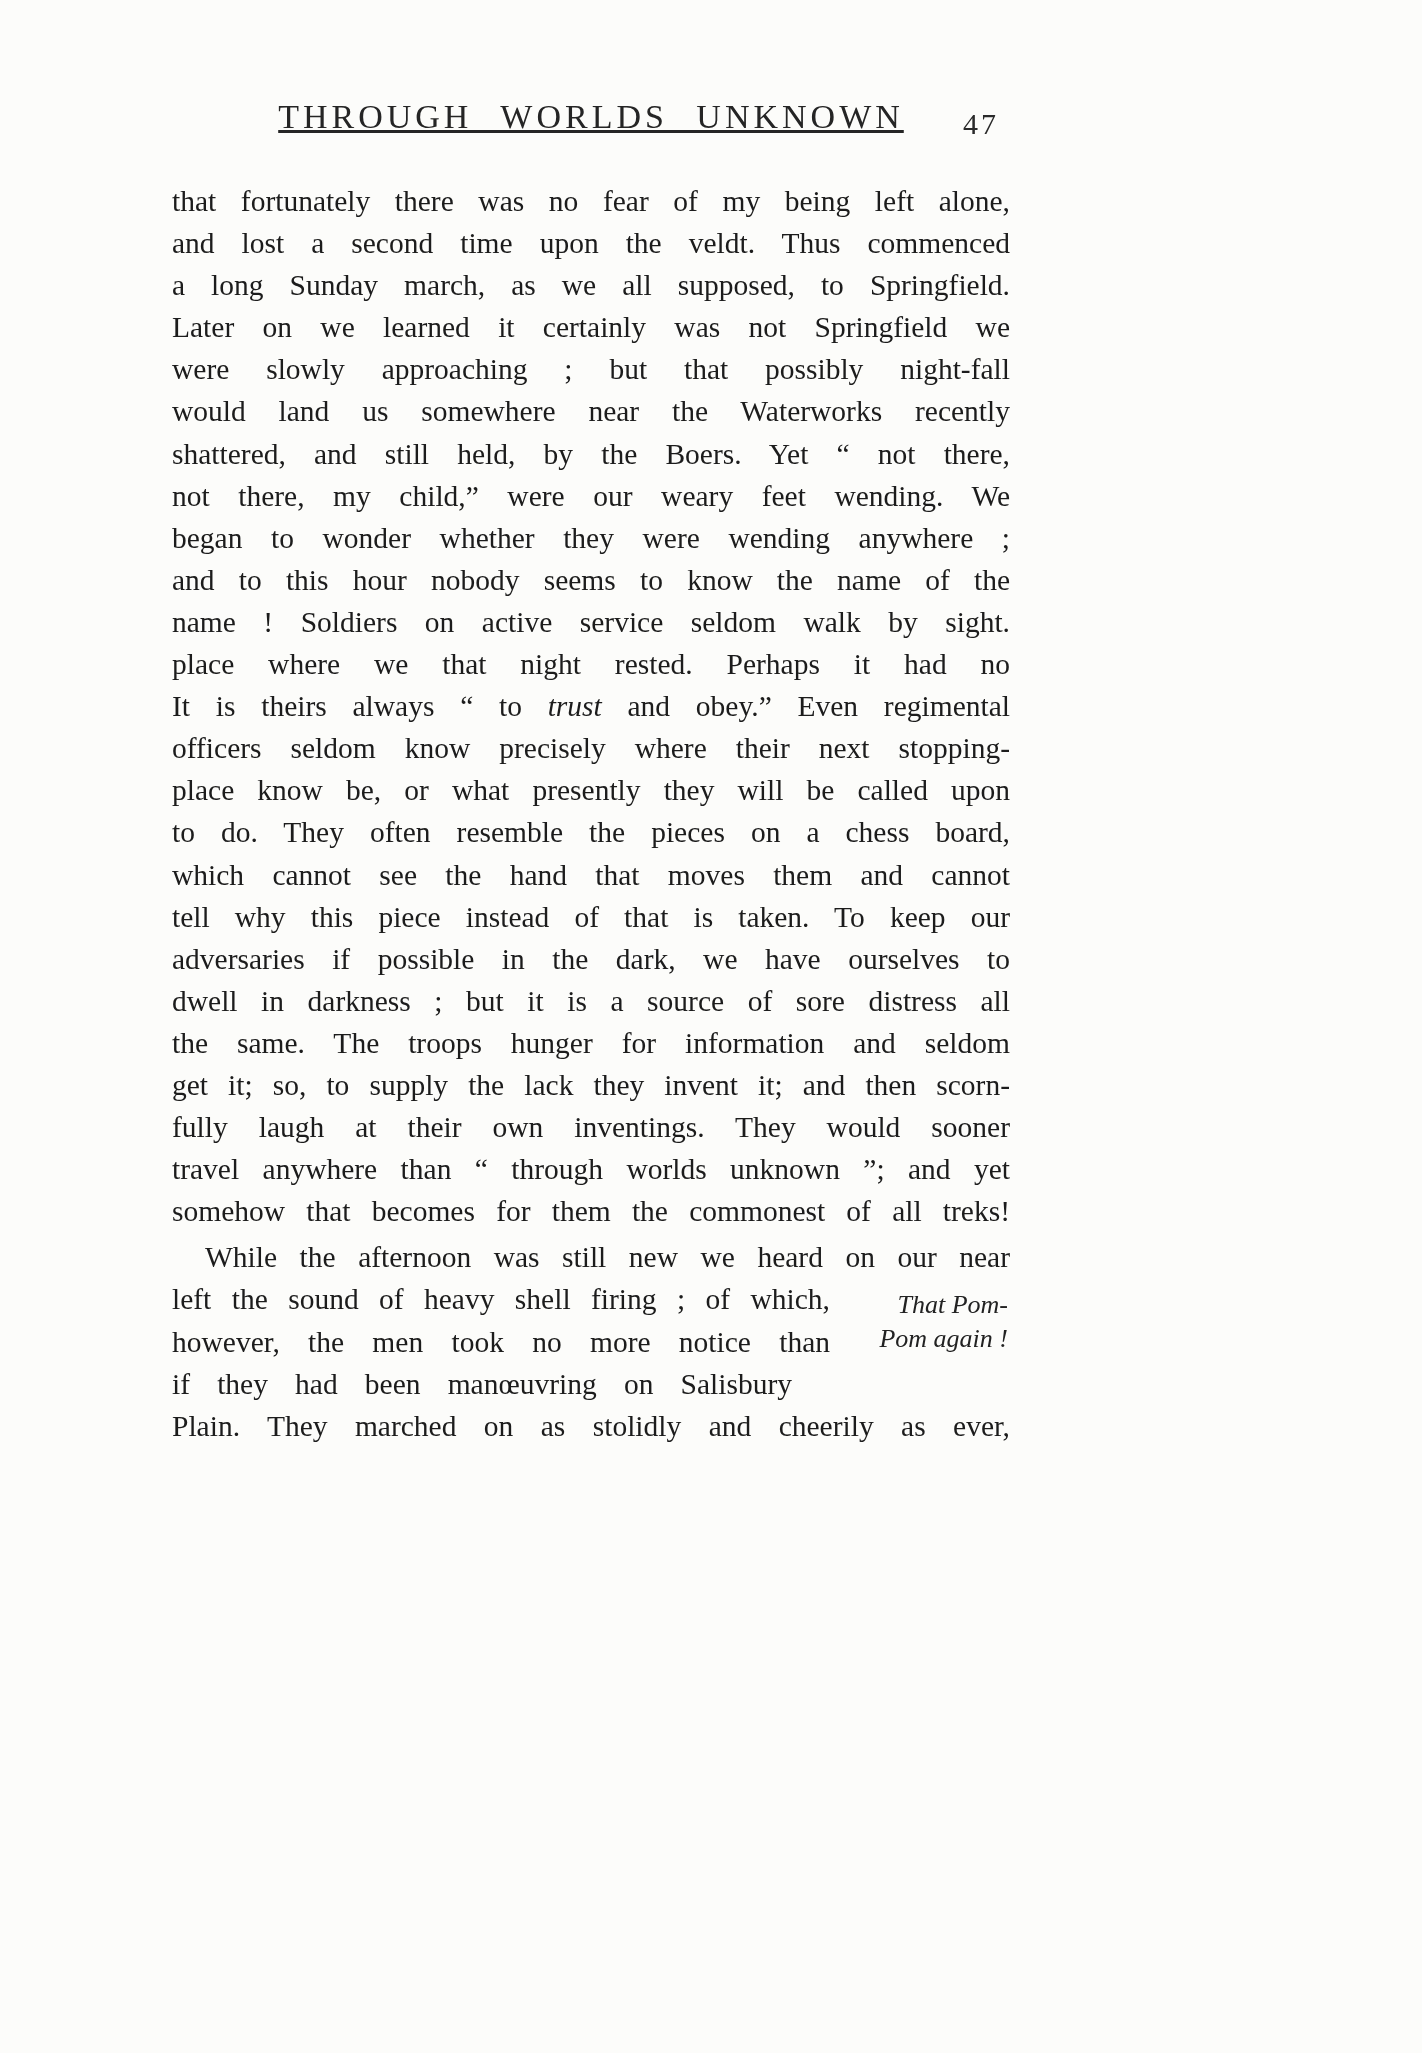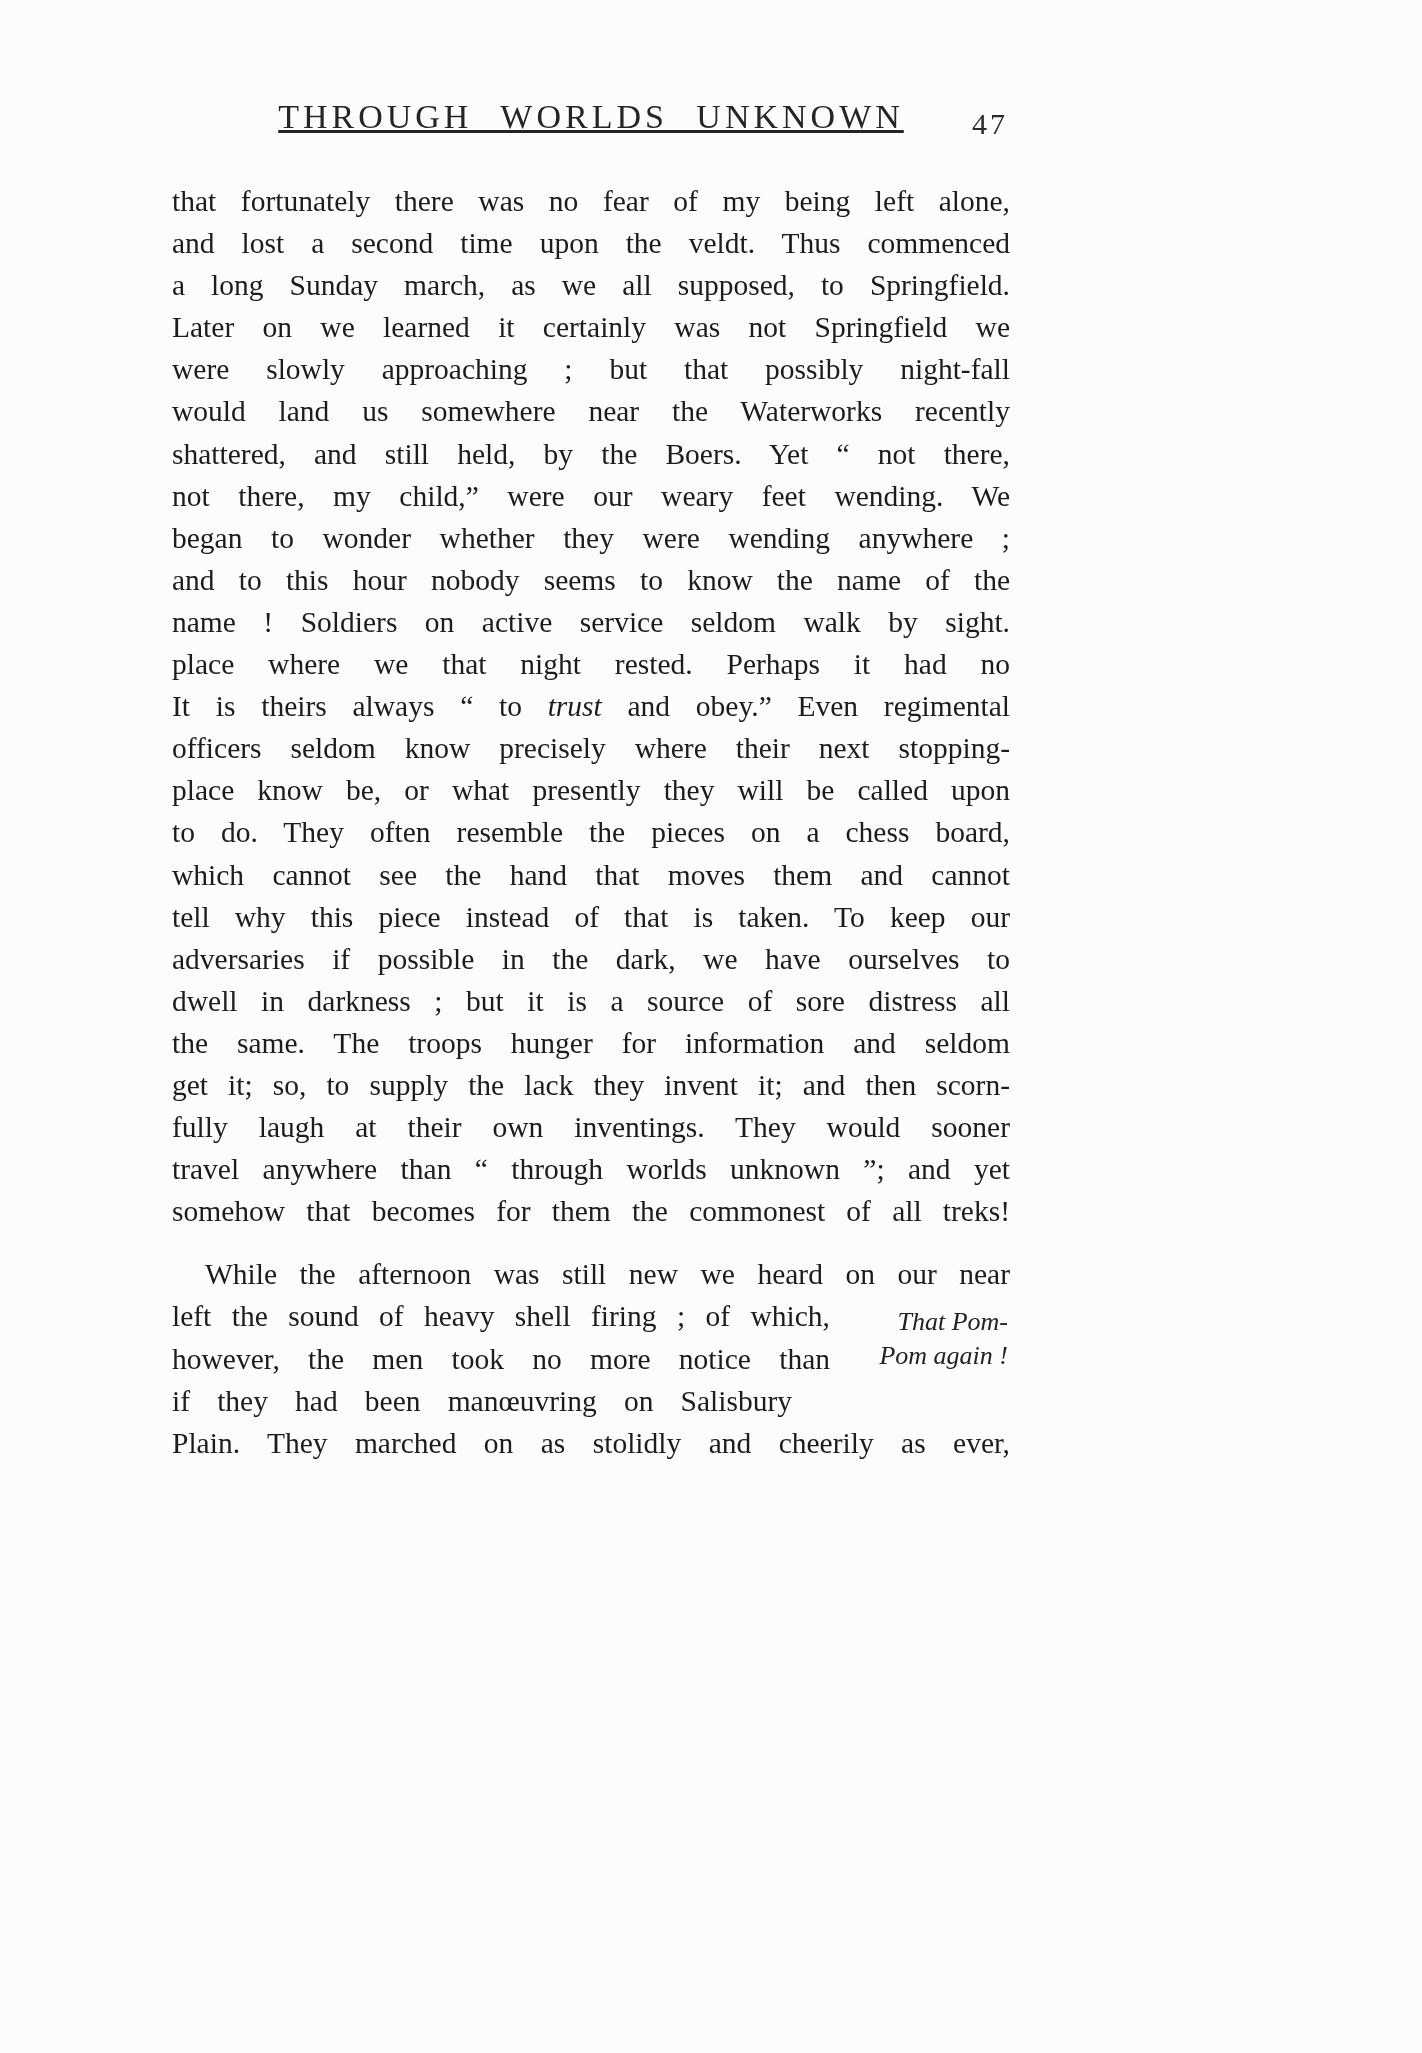--- a/index.html
+++ b/index.html
@@ -26,21 +26,21 @@
   .title {
     text-align: center;
     font-size: 34px;
     letter-spacing: 4px;
     word-spacing: 16px;
     color: #252525;
     text-decoration: underline;
   }
   .pagenum {
     position: absolute;
-    right: 2px;
+    right: 11px;
     top: 9px;
     font-size: 30px;
     letter-spacing: 3px;
     color: #2a2a2a;
   }
   .text-block {
     position: absolute;
     top: 180px;
     left: 172px;
     width: 838px;
@@ -49,21 +49,21 @@
   .line {
     line-height: 42.1px;
     text-align: justify;
     text-align-last: justify;
     -moz-text-align-last: justify;
   }
   .line em {
   }
   .para2 {
     position: relative;
-    margin-top: 21px;
+    margin-top: 4px;
   }
   .indent {
     text-indent: 33px;
   }
   .w658 { width: 658px; }
   .w620 { width: 620px; }
   .sidenote {
     position: absolute;
     right: 2px;
     top: 52px;

